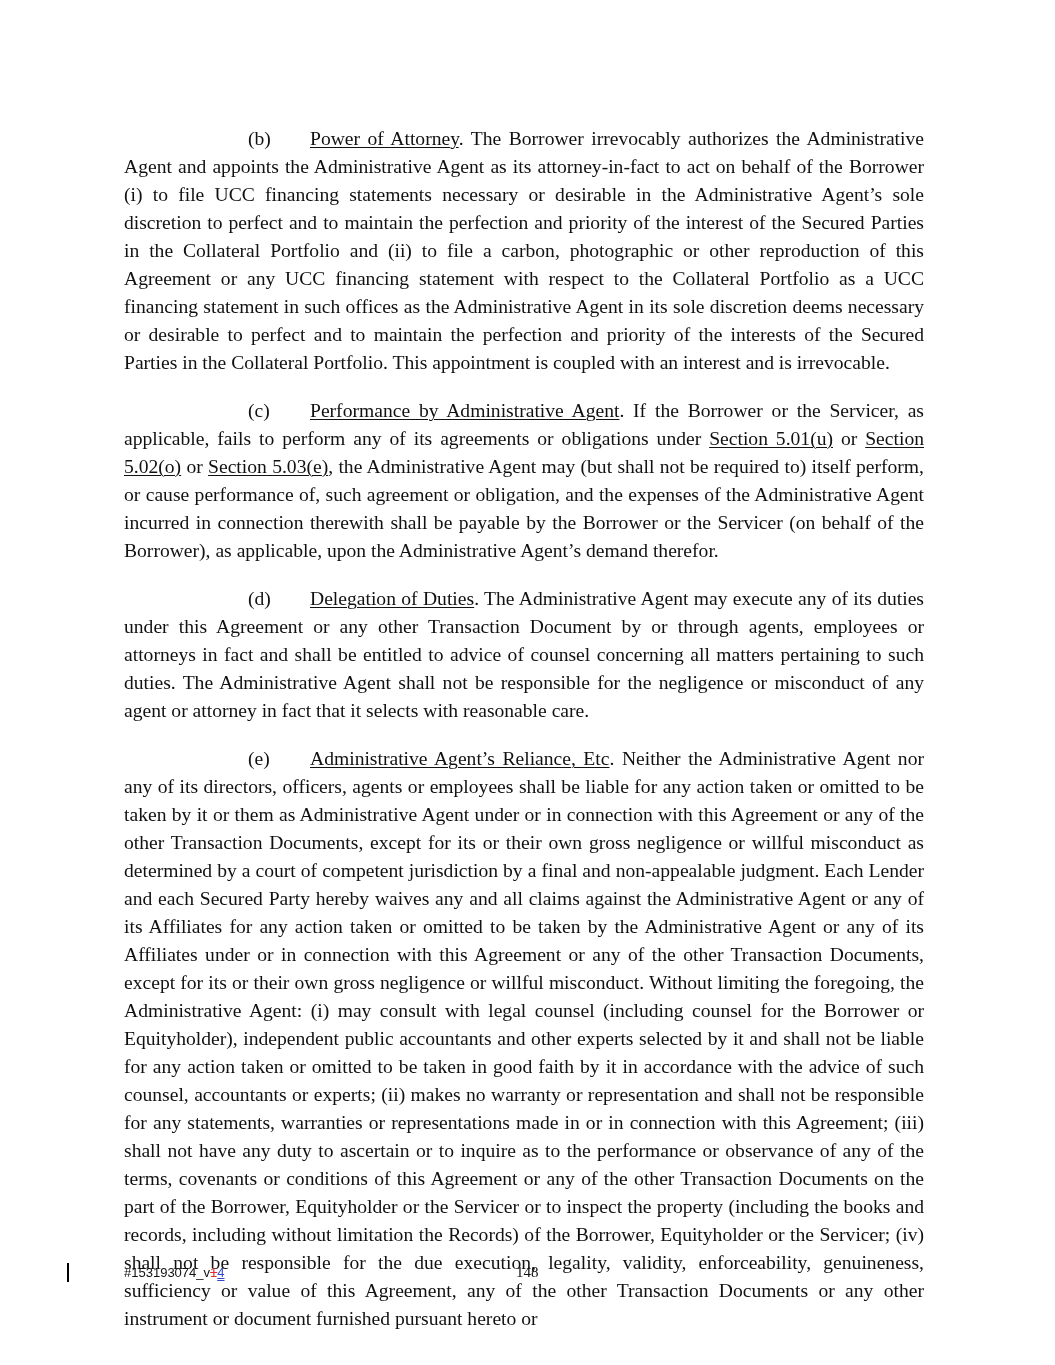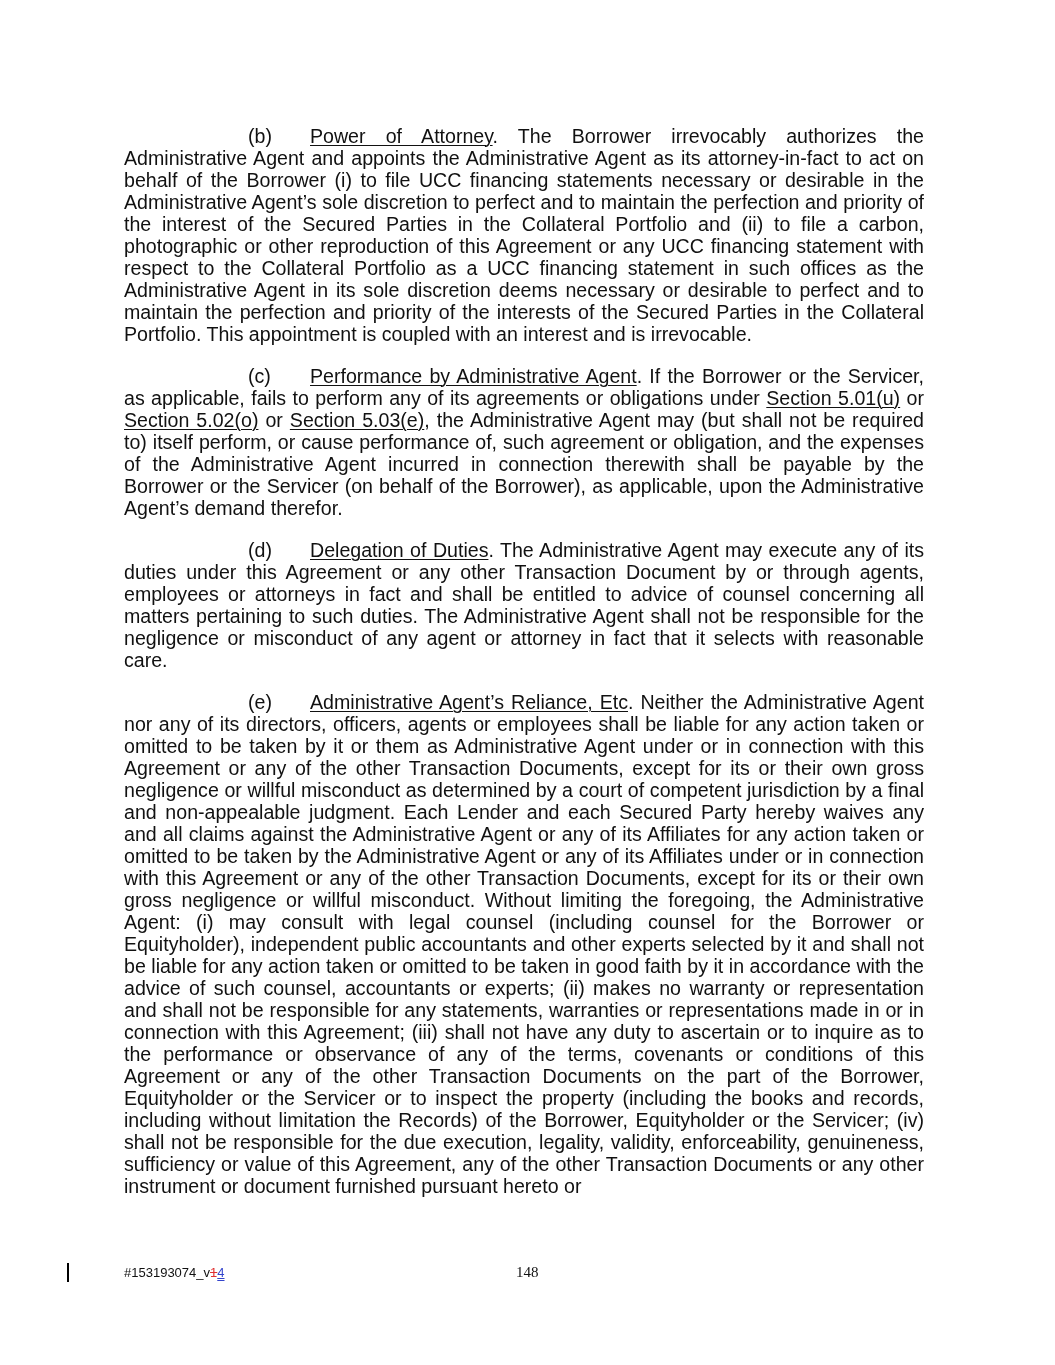--- a/index.html
+++ b/index.html
@@ -2,23 +2,23 @@
 <html><head>
   <meta charset="utf-8">
   <style>
     html, body { margin: 0; padding: 0; background: #ffffff; }
     body { width: 1055px; height: 1365px; position: relative; overflow: hidden; }
     .page {
       position: absolute;
       left: 124px;
       top: 125px;
       width: 800px;
-      font-family: Liberation Sans, sans-serif;
+      font-family: Liberation Serif, serif;
       font-size: 19.6px;
-      line-height: 22px;
+      line-height: 28px;
       color: #111111;
     }
     .para {
       text-align: justify;
       margin: 0 0 20px 0;
       text-indent: 124px;
       hyphens: none;
     }
     .label { display: inline-block; text-indent: 0; width: 62px; }
     .u { text-decoration: underline; text-decoration-thickness: 1px; text-underline-offset: 2px; }

